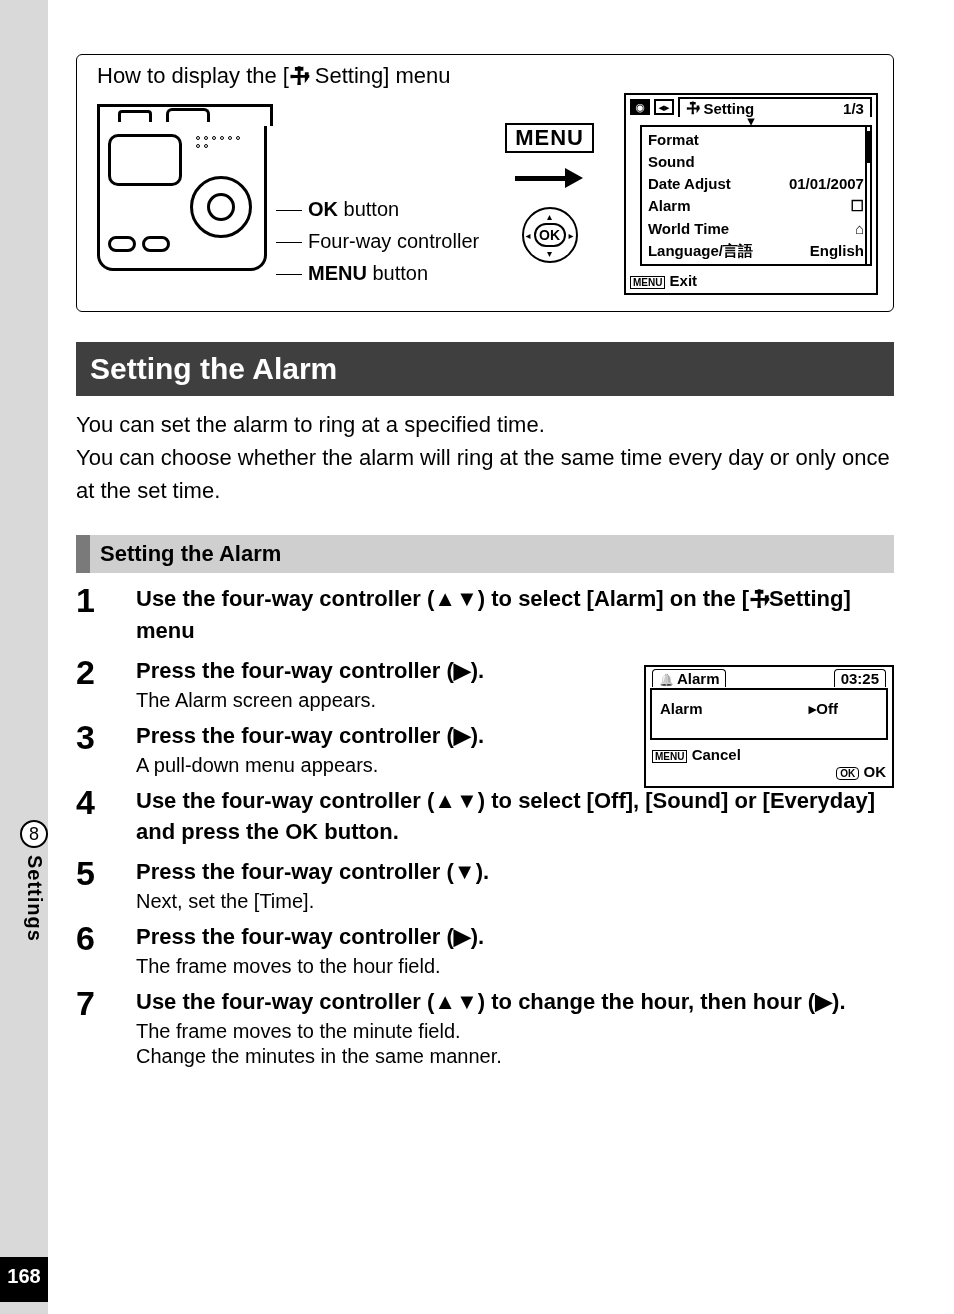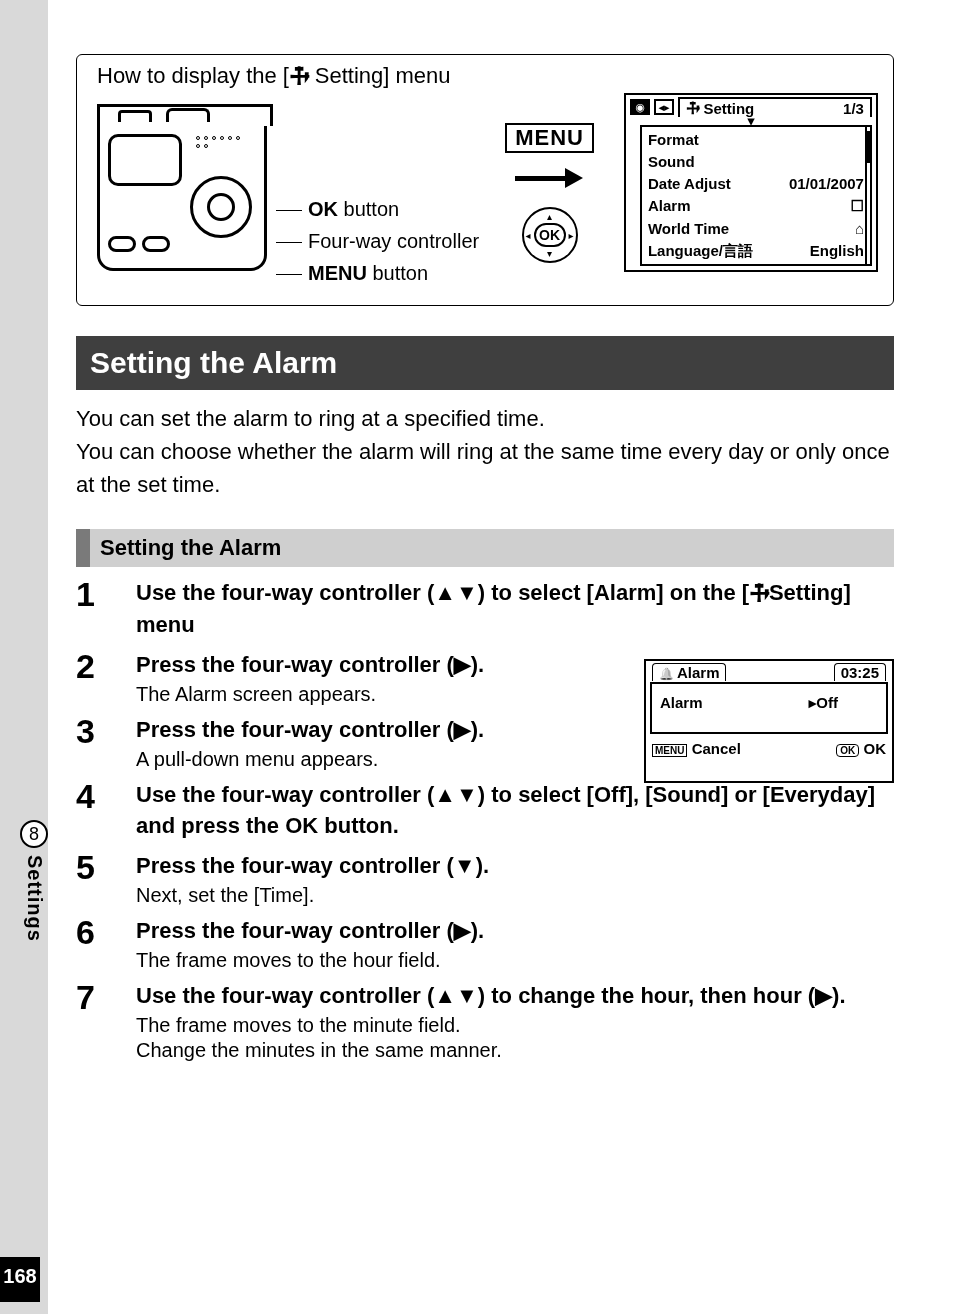--- a/index.html
+++ b/index.html
@@ -13,21 +13,21 @@
     color: #000;
   }
   .left-strip {
     position: absolute;
     left: 0; top: 0;
     width: 48px; height: 1314px;
     background: #d9d9d9;
   }
   .left-strip .page-num {
     position: absolute;
-    bottom: 12px; left: 0; width: 40px;
+    bottom: 12px; left: 0; width: 48px;
     text-align: center;
     font-weight: bold;
     color: #fff;
     background: #000;
     padding: 8px 0 14px 0;
     font-size: 20px;
   }
   .tab-pill {
     position: absolute;
     top: 820px; left: 20px;
@@ -159,21 +159,21 @@
     position:absolute; right:0; top:82px;
     width:250px; border:2px solid #000; background:#fff;
     font-size:15px; font-weight:bold;
   }
   .alarm-screen .titlebar{ display:flex; padding:2px 6px; border-bottom:none;}
   .alarm-screen .titlebar .l{ border:1px solid #000; border-radius:4px 4px 0 0; border-bottom:none; padding:0 6px; display:flex; align-items:center; gap:3px;}
   .alarm-screen .titlebar .r{ margin-left:auto; border:1px solid #000; border-radius:4px 4px 0 0; border-bottom:none; padding:0 6px;}
   .alarm-screen .inner{ border:2px solid #000; margin:-1px 4px 4px 4px; padding:6px 8px 16px 8px;}
   .alarm-screen .arow{ display:flex; padding:4px 0;}
   .alarm-screen .arow .val{ margin-left:auto; margin-right:40px;}
-  .alarm-screen .footer{ display:flex; padding:2px 6px 24px 6px;}
+  .alarm-screen .footer{ display:flex; padding:2px 6px 6px 6px;flex-direction:column;}
   .small-ok{ border:1px solid #000; border-radius:4px; font-size:10px; padding:0 3px;}
   .bell::before{ content:"\1F514"; font-size:12px; filter:grayscale(1);}
 </style>
 </head>
 <body>
 
 <div class="left-strip">
   <div class="tab-pill">8</div>
   <div class="tab-text">Settings</div>
   <div class="page-num">168</div>
@@ -265,20 +265,24 @@
                 <span class="val">⌂</span>
               </div>
             <div class="row">
                 <span>Language/言語</span>
                 <span class="val">English</span>
               </div>
             <div class="scrollbar">
                 <div class="thumb"></div>
               </div>
           </div>
+          <div class="exitbar">
+            <span class="menu-small">MENU</span>
+            <b>Exit</b>
+          </div>
         </div>
       </div>
     </div>
   </div>
 
   <div class="heading-bar">Setting the Alarm</div>
   <div class="intro">
     <div>You can set the alarm to ring at a specified time.</div>
     <div>You can choose whether the alarm will ring at the same time every day or only once at the set time.</div>
   </div>

